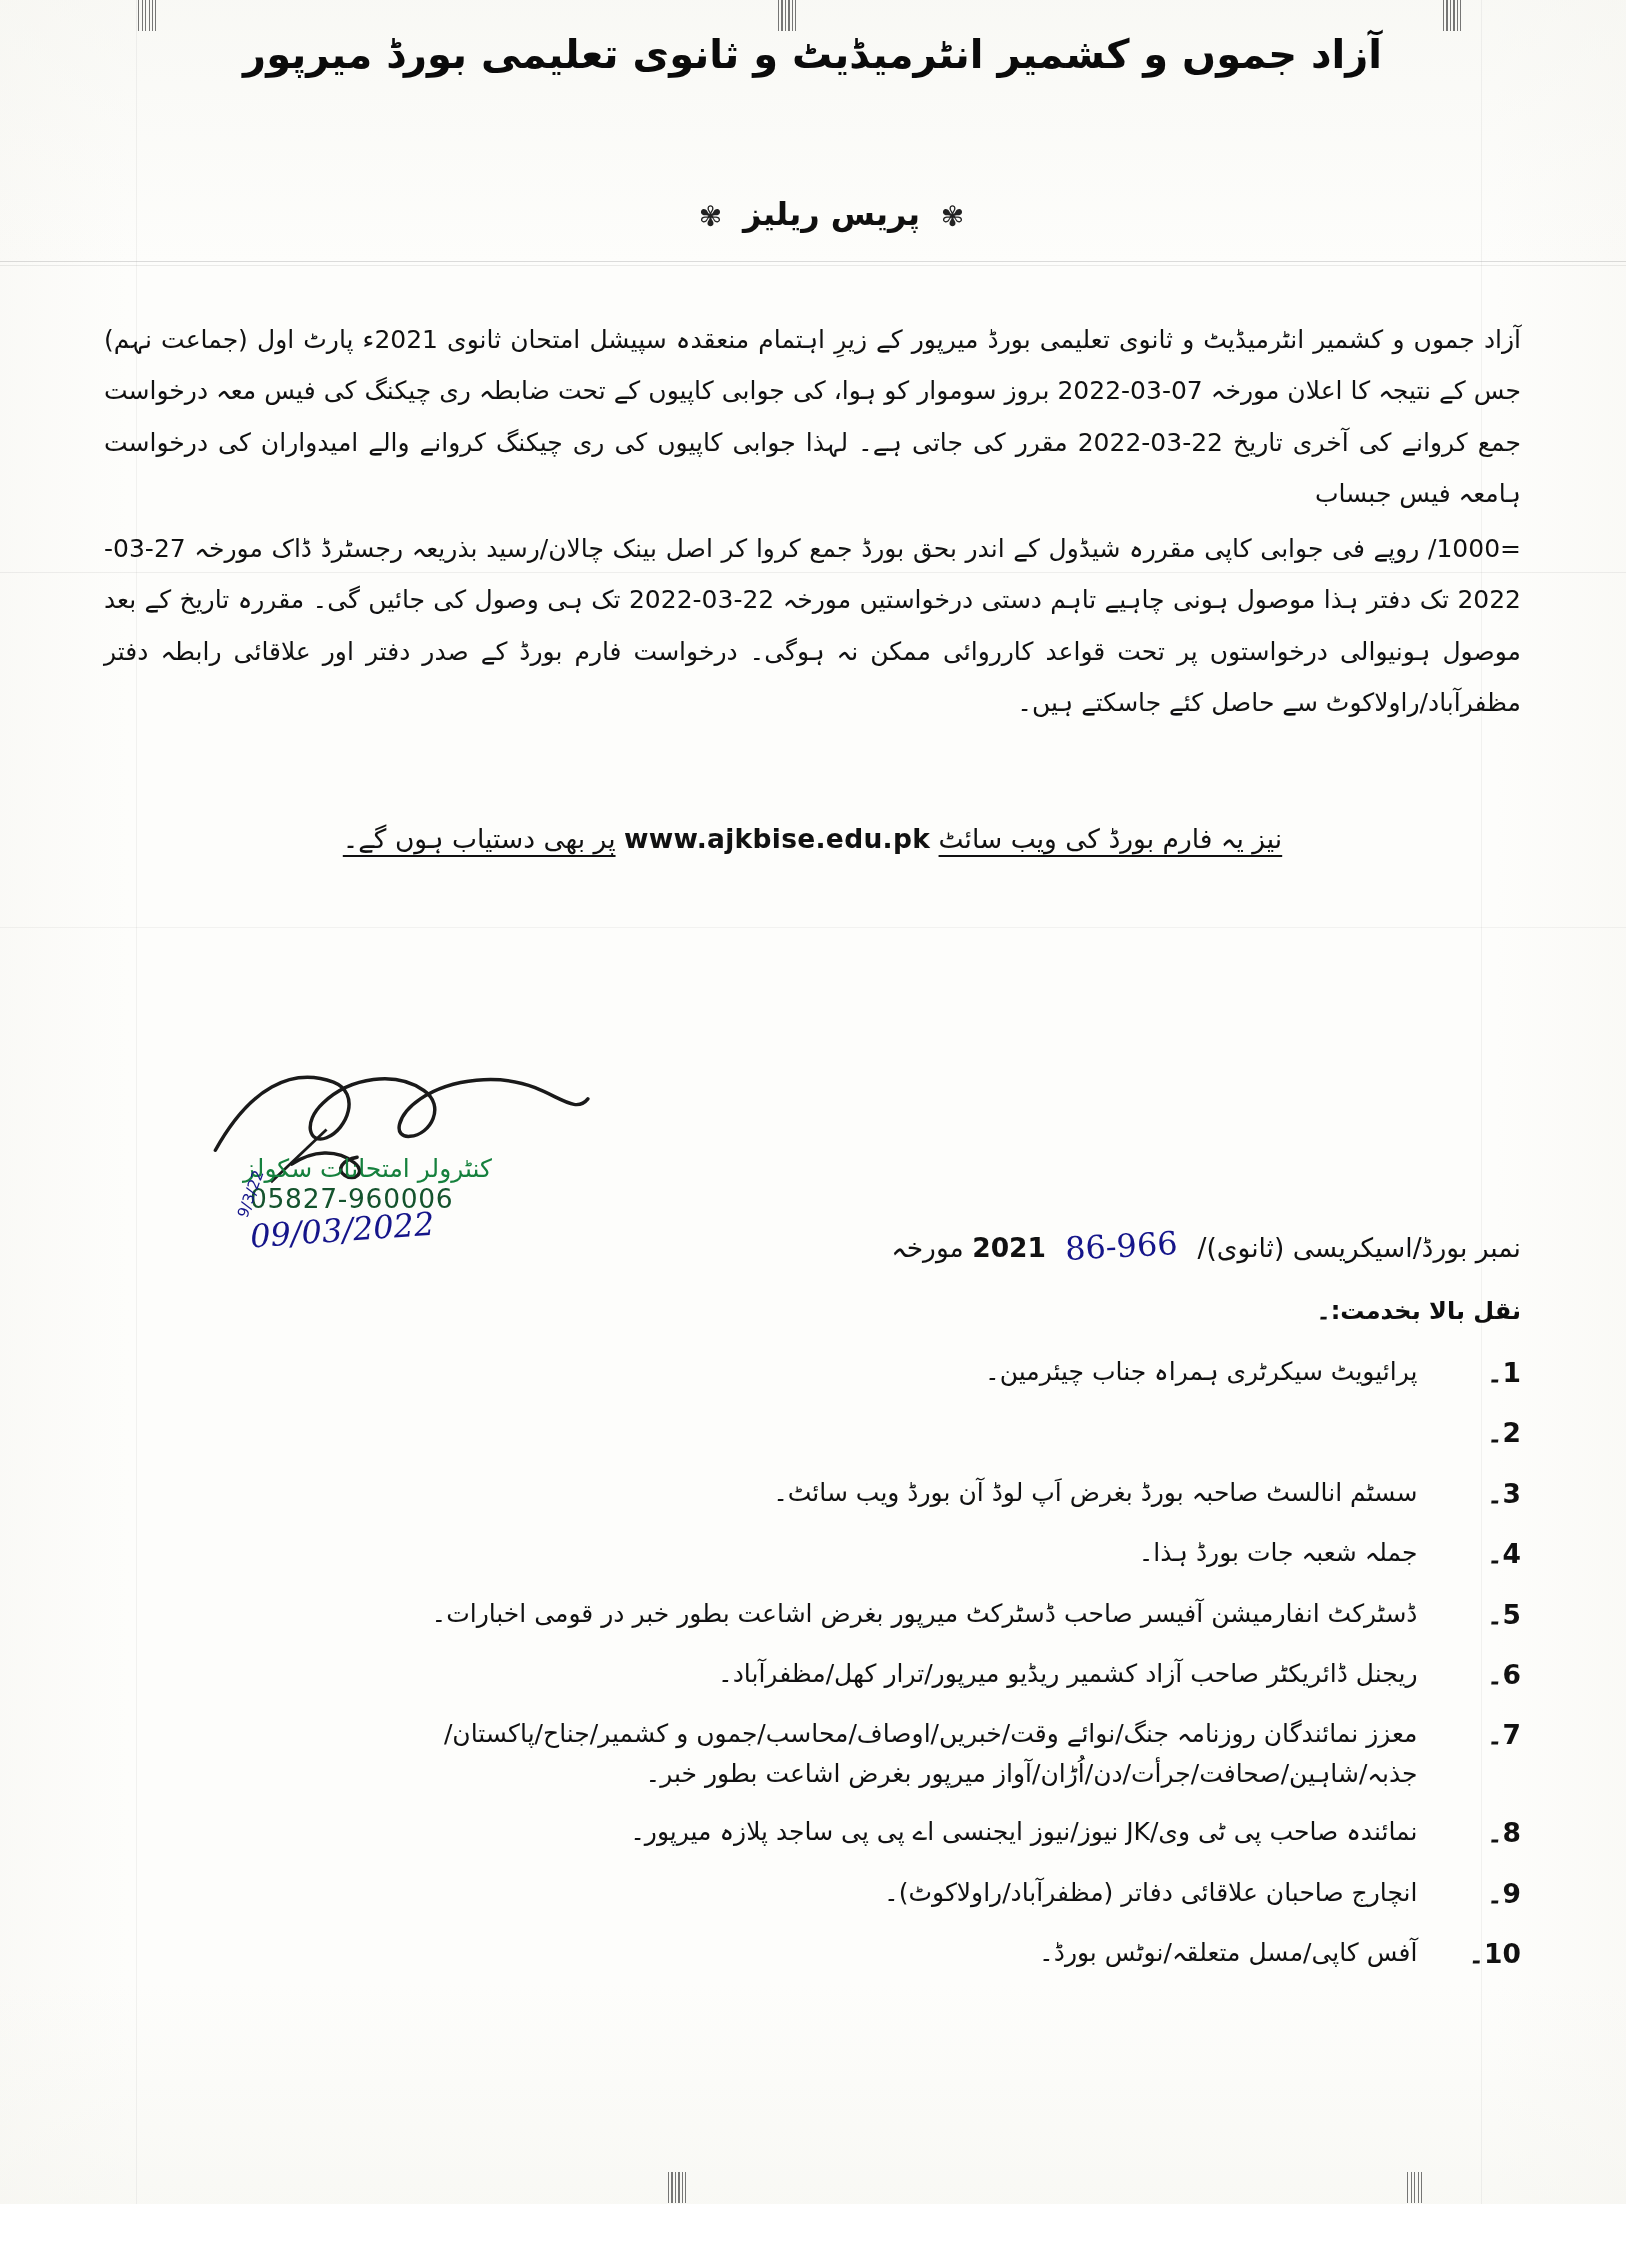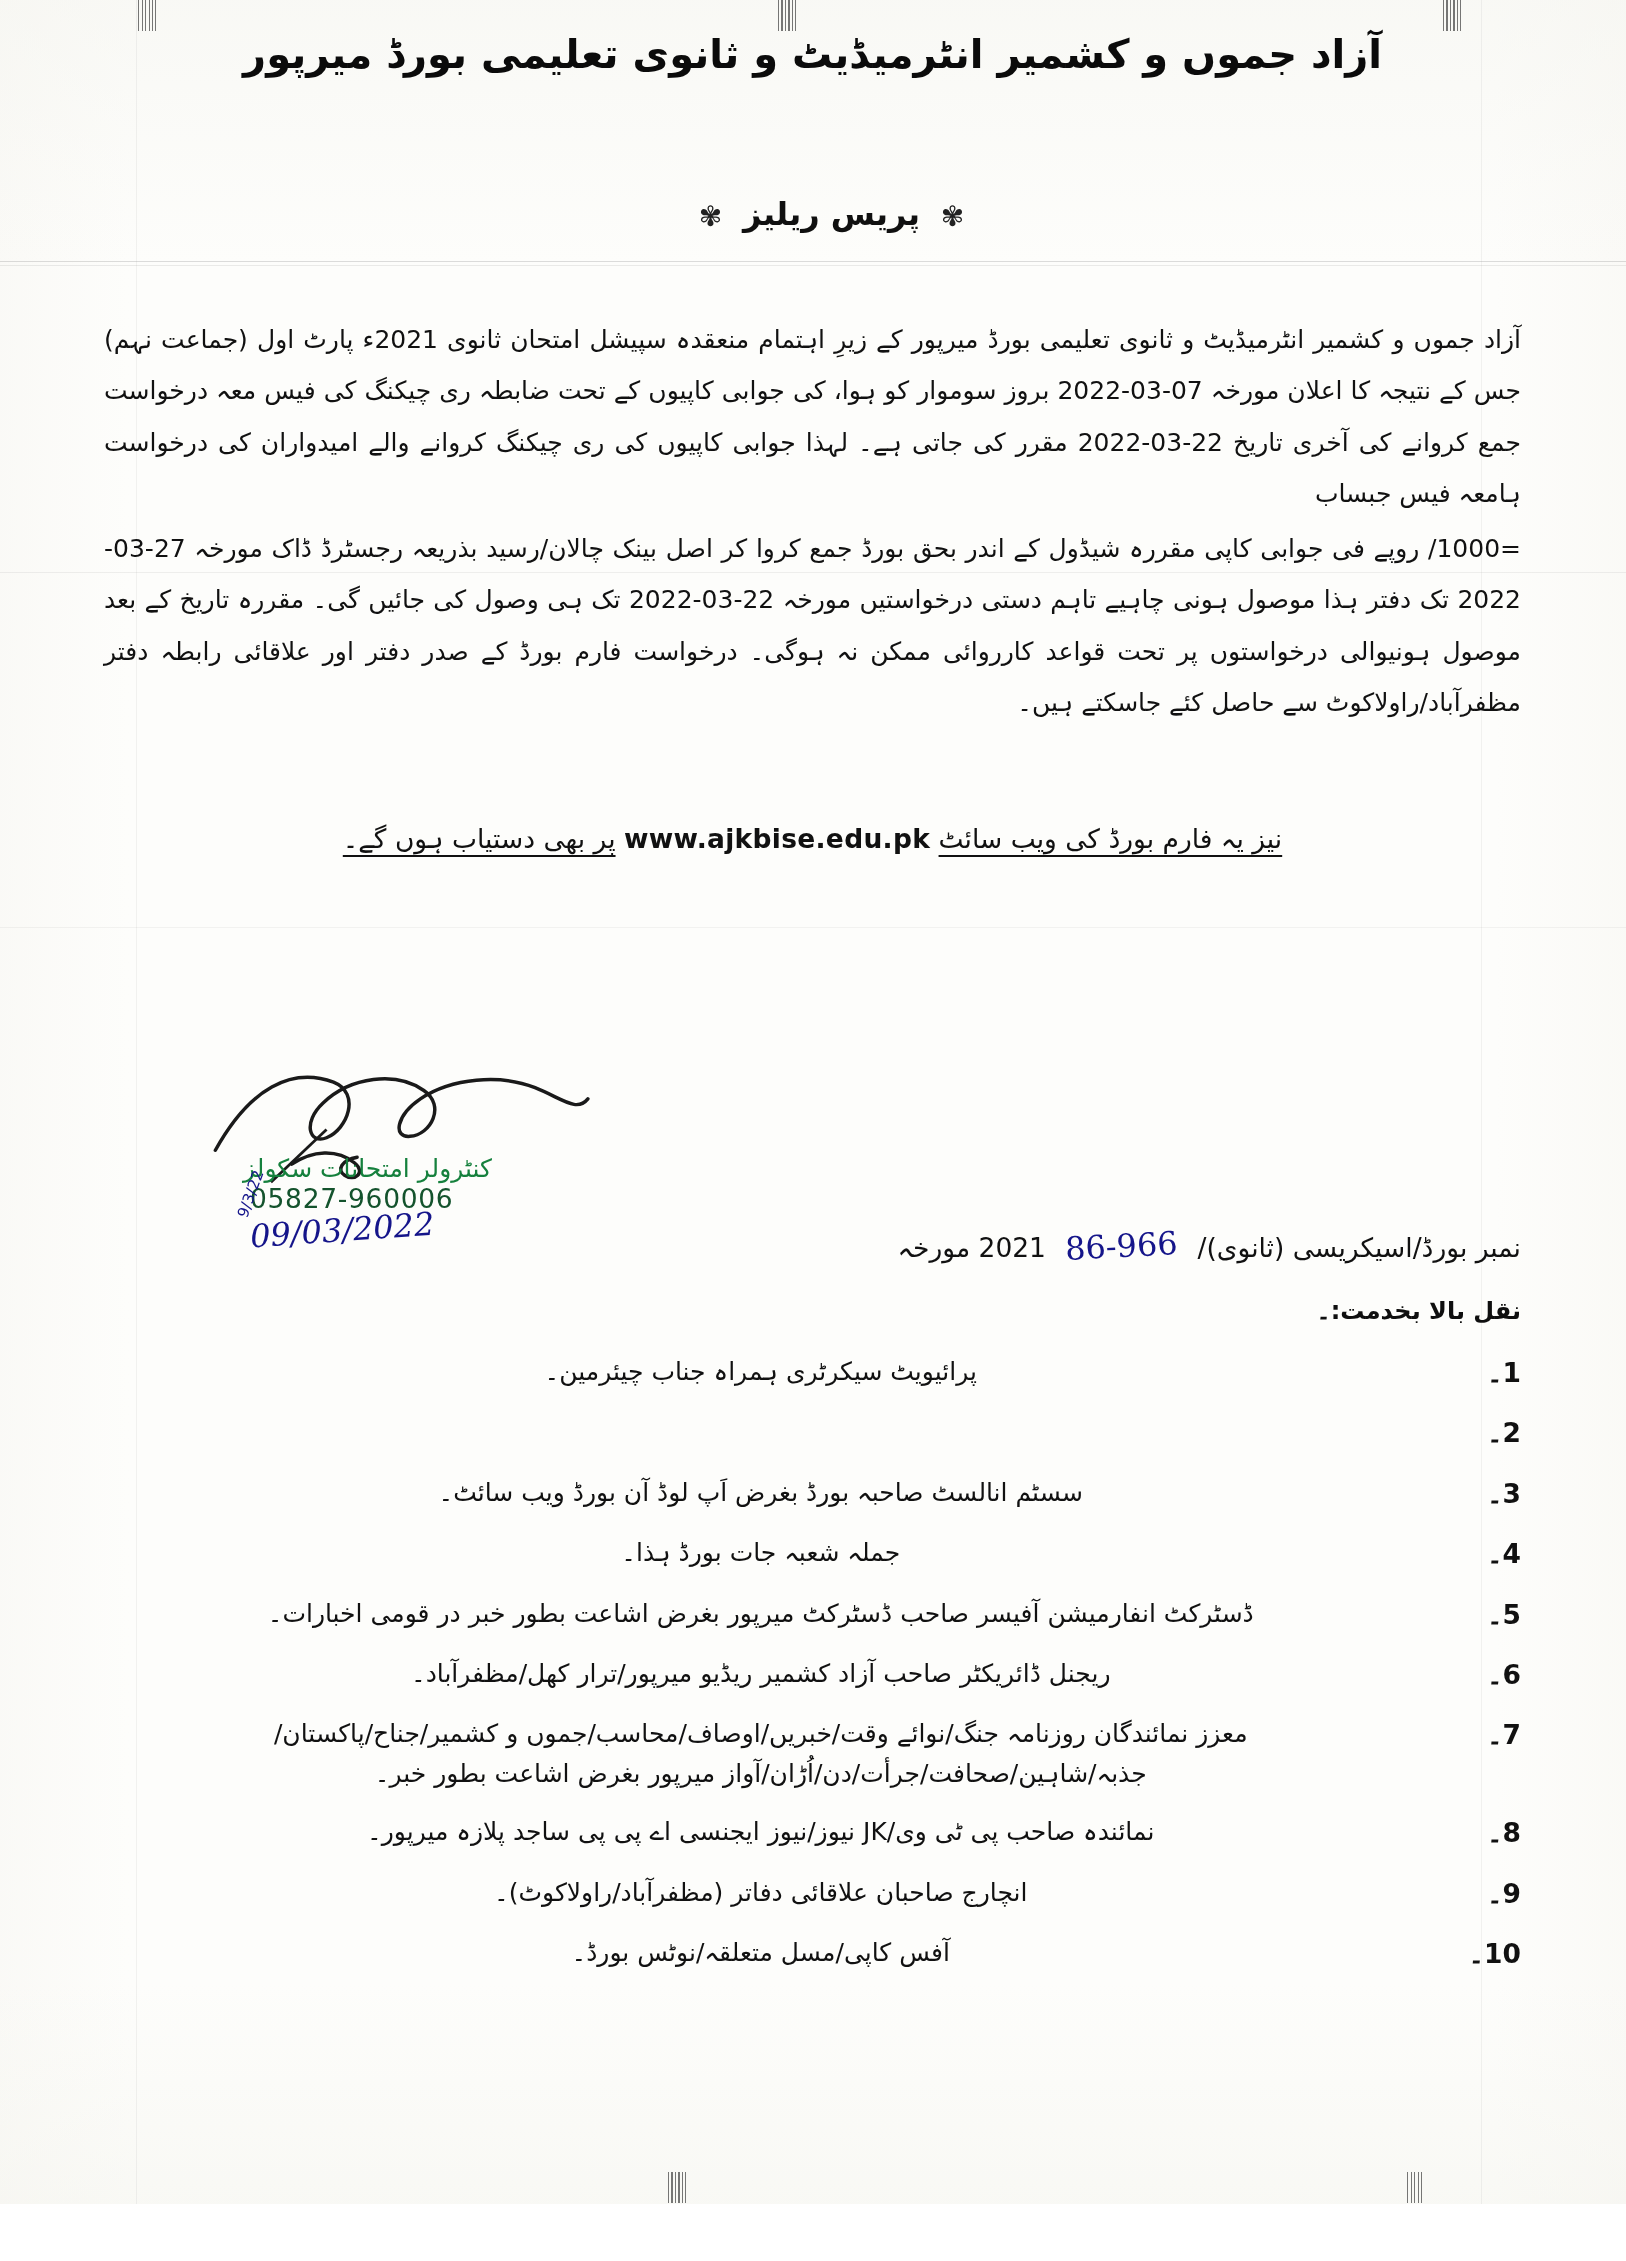--- a/index.html
+++ b/index.html
@@ -227,26 +227,26 @@
   .dist-num {
     flex: 0 0 84px;
     text-align: right;
     font-weight: bold;
     font-size: 26.5px;
     padding-left: 19.5px;
     white-space: nowrap;
   }
   .dist-text {
     flex: 1 1 auto;
-    text-align: center;
+    text-align: right;
   }
   .dist-text .cont {
     display: block;
   }
-  .latin { font-weight: normal; }
+  .latin { font-weight: bold; }
 </style>
 </head>
 <body>
 
 <div class="page">
 
   <div class="paper-texture"></div>
   <div class="scan-line l1"></div>
   <div class="scan-line l2"></div>
   <div class="scan-line l3"></div>

